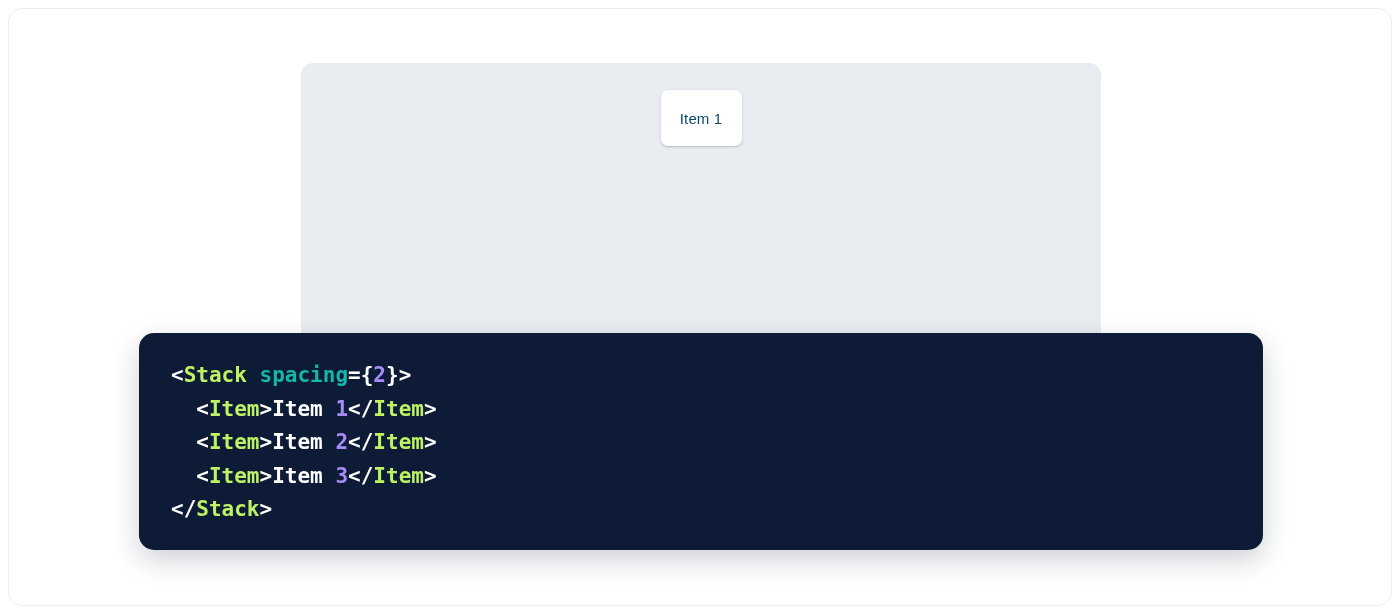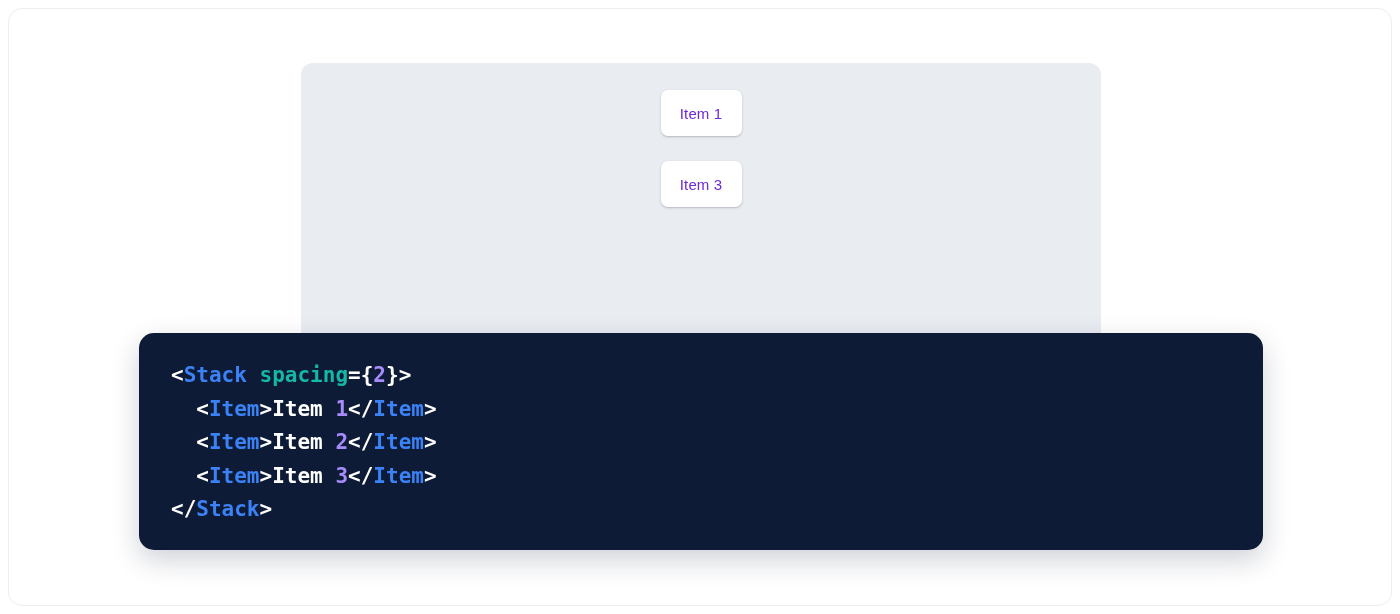--- a/index.html
+++ b/index.html
@@ -47,30 +47,30 @@
 
   .stack {
     display: flex;
     flex-direction: column;
     align-items: center;
     gap: 25px;
   }
 
   .stack-item {
     width: 81px;
-    height: 46px;
+    height: 56px;
     background: #ffffff;
     border-radius: 7px;
     box-shadow: 0 1px 3px rgba(32, 40, 56, 0.16),
                 0 1px 1px rgba(32, 40, 56, 0.10);
     display: flex;
     align-items: center;
     justify-content: center;
     font-size: 15px;
-    color: #6d28d9;
+    color: #0c4a6e;
     letter-spacing: 0.1px;
     user-select: none;
   }
 
   
   .code-block {
     position: absolute;
     left: 130px;           
     top: 324px;            
     width: 1124px;
@@ -91,38 +91,35 @@
     white-space: pre;
     color: #ffffff;
     font-weight: 700;
     letter-spacing: 0px;
   }
 
   .code-line { display: block; height: 33.6px; }
 
   
   .tok-punct  { color: #ffffff; }
-  .tok-tag    { color: #3b82f6; }
+  .tok-tag    { color: #bef264; }
   .tok-attr   { color: #14b8a6; }
   .tok-num    { color: #a78bfa; }
   .tok-text   { color: #ffffff; }
 </style>
 </head>
 <body>
 
 <div class="page-frame">
 
   <div class="preview-panel">
     <div class="stack">
       <div class="stack-item">
         <span>Item 1</span>
       </div>
-      <div class="stack-item">
-        <span>Item 3</span>
-      </div>
     </div>
   </div>
 
   <div class="code-block">
     <pre class="code-pre"><code id="code-render"><span class="code-line"><span class="tok-punct">&lt;</span><span class="tok-tag">Stack</span><span class="tok-punct"> </span><span class="tok-attr">spacing</span><span class="tok-punct">={</span><span class="tok-num">2</span><span class="tok-punct">}&gt;</span></span><span class="code-line"><span class="tok-punct">  &lt;</span><span class="tok-tag">Item</span><span class="tok-punct">&gt;</span><span class="tok-text">Item </span><span class="tok-num">1</span><span class="tok-punct">&lt;/</span><span class="tok-tag">Item</span><span class="tok-punct">&gt;</span></span><span class="code-line"><span class="tok-punct">  &lt;</span><span class="tok-tag">Item</span><span class="tok-punct">&gt;</span><span class="tok-text">Item </span><span class="tok-num">2</span><span class="tok-punct">&lt;/</span><span class="tok-tag">Item</span><span class="tok-punct">&gt;</span></span><span class="code-line"><span class="tok-punct">  &lt;</span><span class="tok-tag">Item</span><span class="tok-punct">&gt;</span><span class="tok-text">Item </span><span class="tok-num">3</span><span class="tok-punct">&lt;/</span><span class="tok-tag">Item</span><span class="tok-punct">&gt;</span></span><span class="code-line"><span class="tok-punct">&lt;/</span><span class="tok-tag">Stack</span><span class="tok-punct">&gt;</span></span></code></pre>
   </div>
 
 </div>
 
 </body></html>

